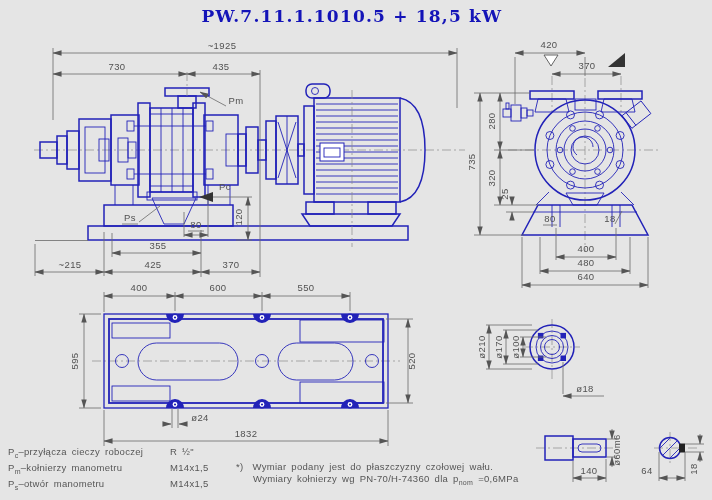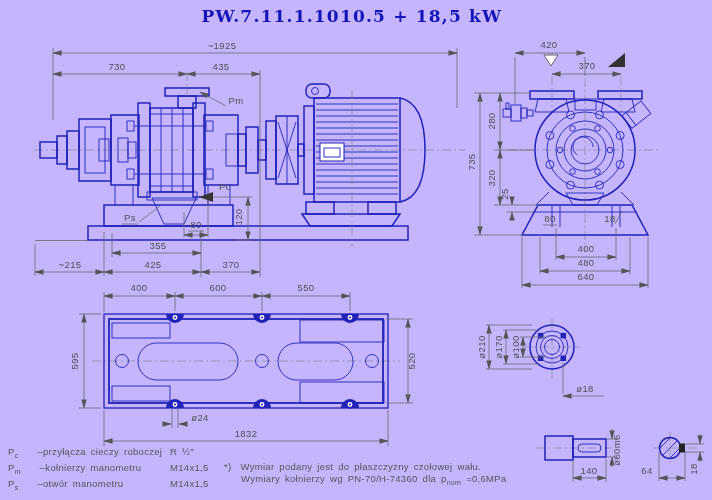--- a/index.html
+++ b/index.html
@@ -1,36 +1,36 @@
 <!DOCTYPE html>
 <html><head>
 <meta charset="utf-8">
 <style>
   html,body{margin:0;padding:0;background:#ffffff;}
-  .stage{position:relative;width:712px;height:500px;background:#c4b5fd;overflow:hidden;
+  .stage{position:relative;width:712px;height:500px;background:#e5e5e5;overflow:hidden;
          font-family:"Liberation Sans",sans-serif;}
   svg{position:absolute;left:0;top:0;}
   
   .b1{stroke:#2222b8;stroke-width:1.5;fill:none;stroke-linejoin:miter;}
   .b2{stroke:#2222b8;stroke-width:0.9;fill:none;}
   .bf{fill:#2222b8;stroke:none;}
   .d {stroke:#6a6a6a;stroke-width:0.8;fill:none;}
   .cl{stroke:#8a8a8a;stroke-width:0.7;fill:none;stroke-dasharray:9 3 2 3;}
   text.t{font:9.5px "Liberation Sans",sans-serif;fill:#515151;letter-spacing:.4px;text-anchor:middle;}
   text.tt{font:bold 17px "DejaVu Serif",serif;fill:#1414b8;letter-spacing:1.2px;text-anchor:middle;}
   .wh{fill:#ffffff;}
   
   .notes-left{position:absolute;left:8px;top:446px;width:228px;font-size:9.5px;color:#565656;
               letter-spacing:.3px;word-spacing:2px;}
   .nrow{display:flex;height:16px;align-items:baseline;}
   .nlab{width:162px;white-space:nowrap;}
-  .ndesc{margin-left:19px;}
+  .ndesc{margin-left:0;}
   sub{font-size:7px;}
   .nval{white-space:nowrap;}
-  .notes-right{position:absolute;left:224px;top:461px;width:470px;font-size:9.5px;color:#565656;
+  .notes-right{position:absolute;left:236px;top:461px;width:470px;font-size:9.5px;color:#565656;
                letter-spacing:.3px;word-spacing:2px;}
   .nr1 .mark{margin-right:9px;}
   .nr2{padding-left:17px;margin-top:1px;}
 </style>
 </head>
 <body>
 
 <div class="stage">
 <svg width="712" height="500" viewBox="0 0 712 500">
   <defs>

